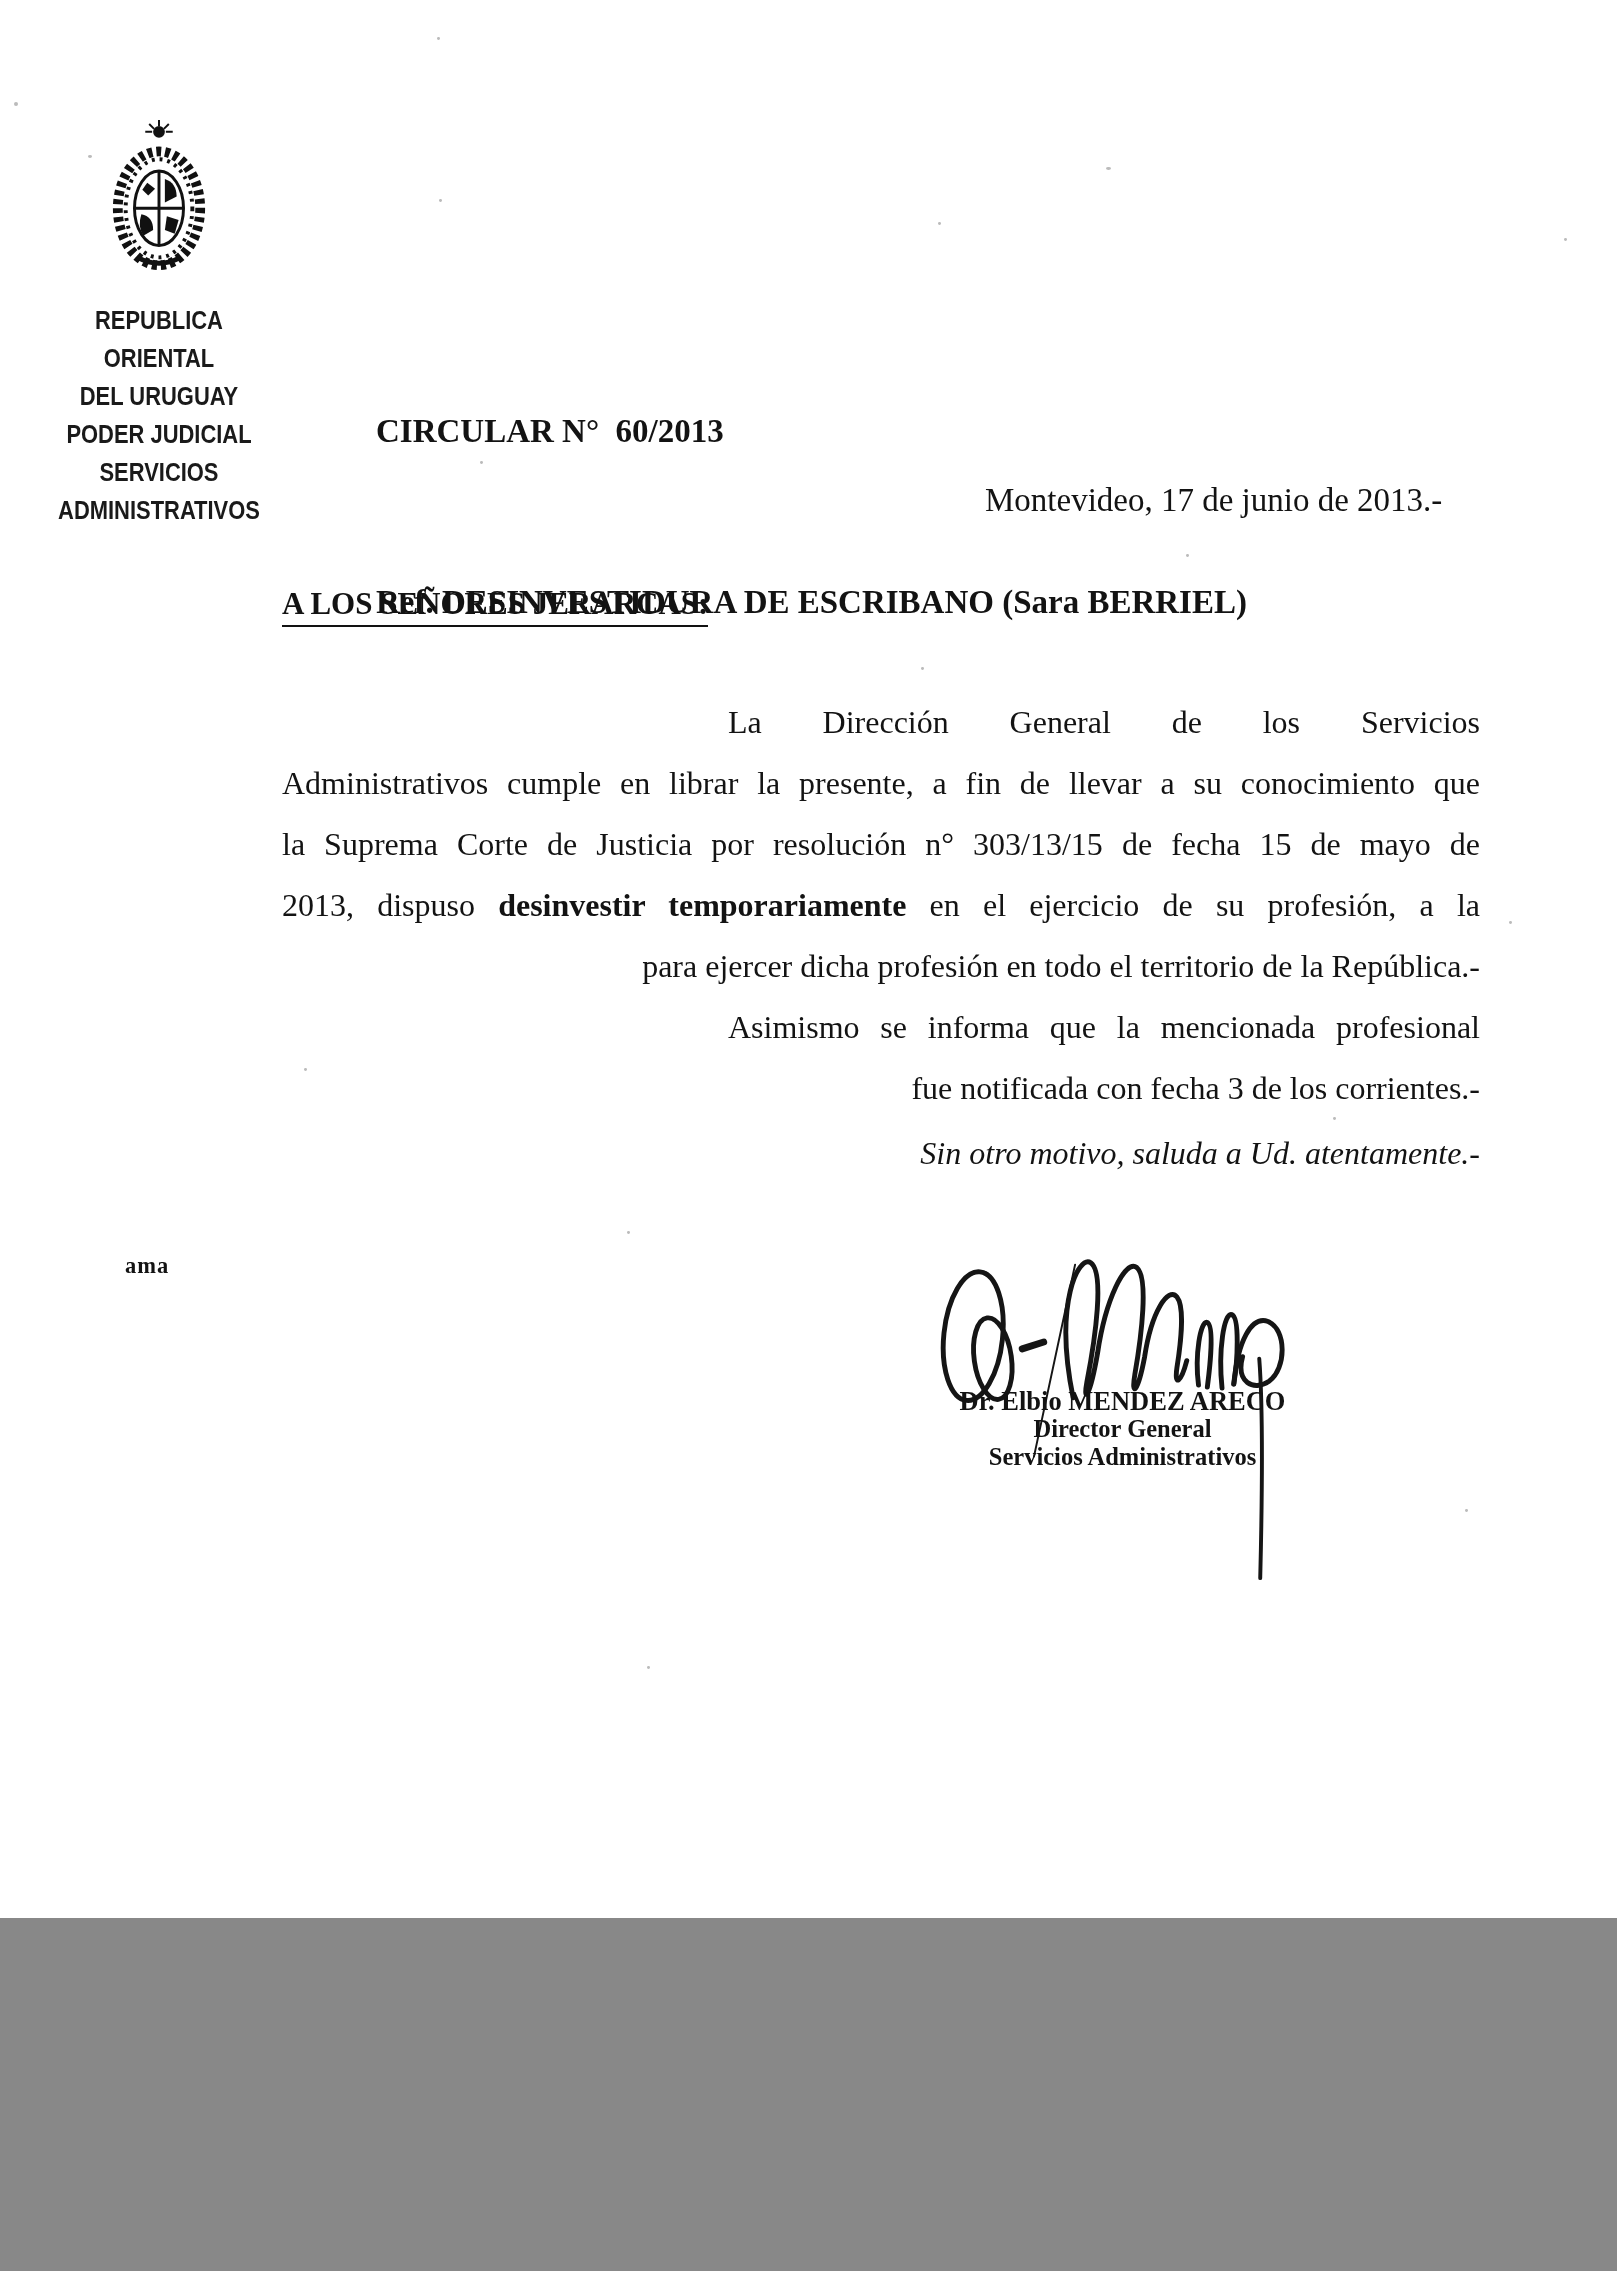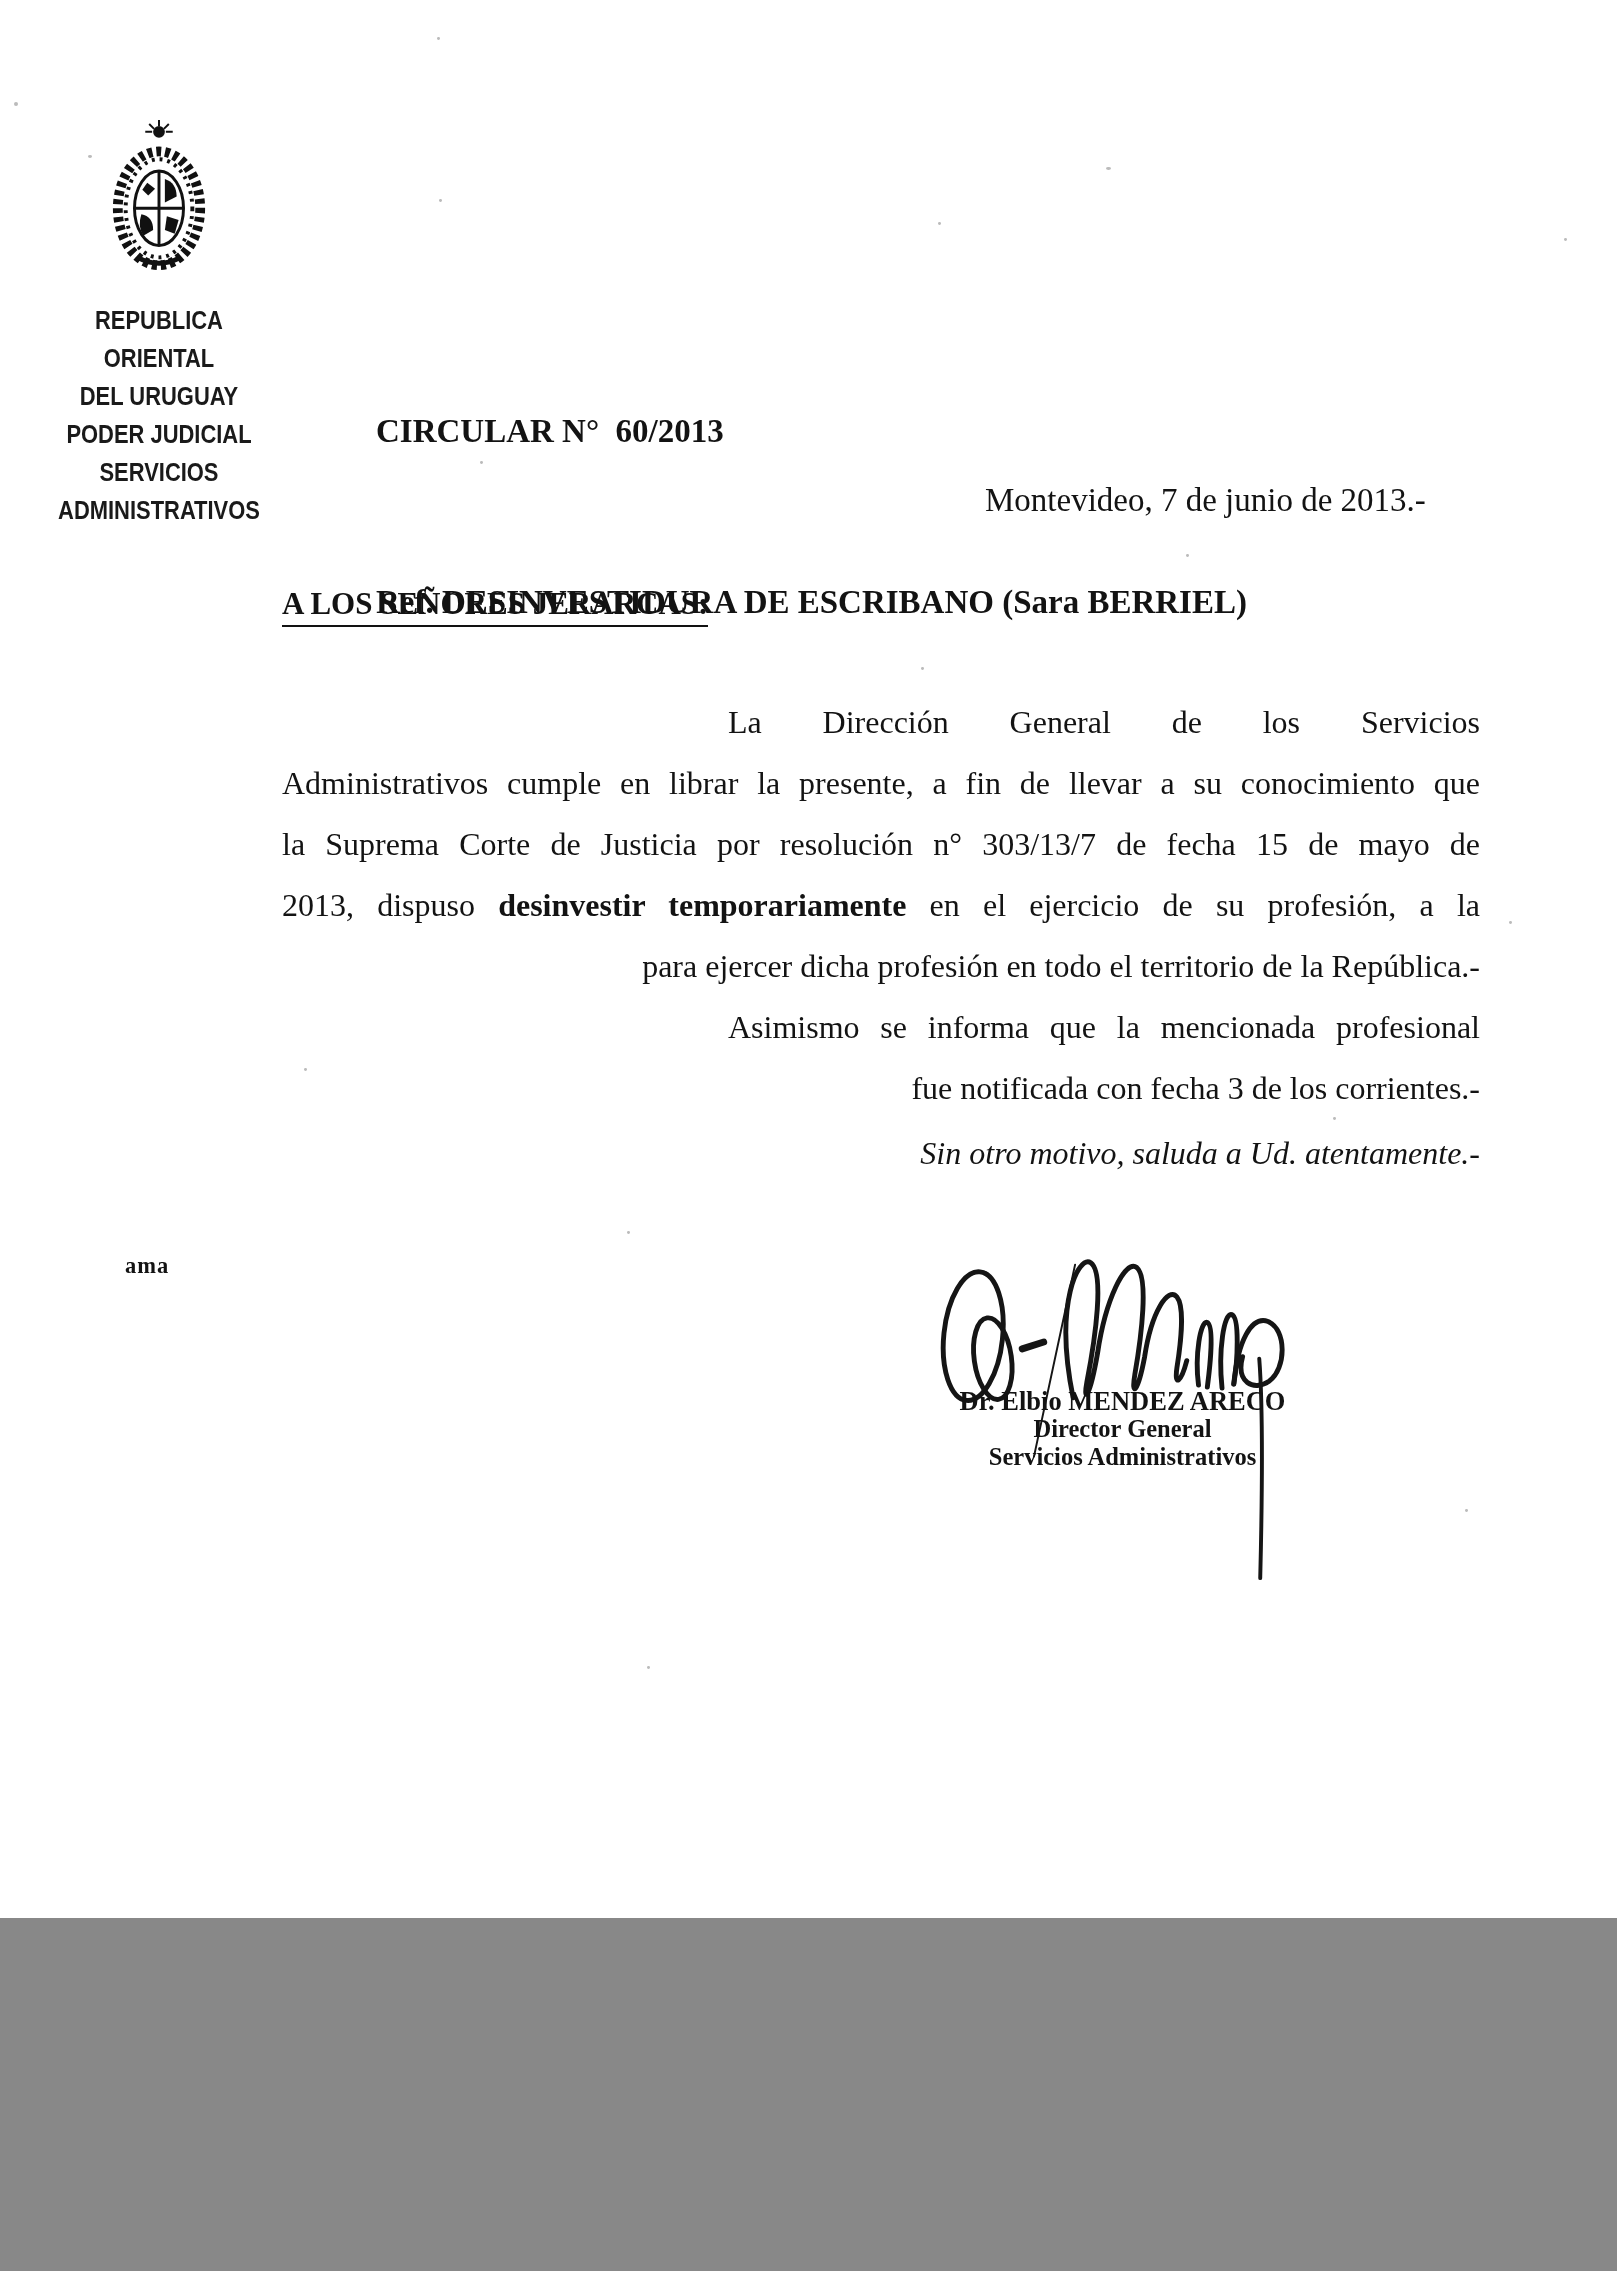--- a/index.html
+++ b/index.html
@@ -141,28 +141,28 @@
       <div>SERVICIOS</div>
       <div>ADMINISTRATIVOS</div>
     </div>
   </div>
 
   <div class="circ-block">
     <div>CIRCULAR N°  60/2013</div>
     <div>Ref. DESINVESTIDURA DE ESCRIBANO (Sara BERRIEL)</div>
   </div>
 
-  <div class="dateline">Montevideo, 7 de junio de 2013.-</div>
+  <div class="dateline">Montevideo, 17 de junio de 2013.-</div>
 
   <div class="salutation"><span class="u">A LOS SEÑORES JERARCAS:</span></div>
 
   <div class="body-block">
     <div class="jline indent">La Dirección General de los Servicios</div>
     <div class="jline">Administrativos cumple en librar la presente, a fin de llevar a su conocimiento que</div>
-    <div class="jline">la Suprema Corte de Justicia por resolución n° 303/13/7 de fecha 15 de mayo de</div>
+    <div class="jline">la Suprema Corte de Justicia por resolución n° 303/13/15 de fecha 15 de mayo de</div>
     <div class="jline"><span>2013, dispuso </span><span class="b">desinvestir temporariamente</span><span> en el ejercicio de su profesión, a la</span></div>
     <div class="lline">para ejercer dicha profesión en todo el territorio de la República.-</div>
     <div class="jline indent p2">Asimismo se informa que la mencionada profesional</div>
     <div class="lline">fue notificada con fecha 3 de los corrientes.-</div>
     <div class="lline indent closing">Sin otro motivo, saluda a Ud. atentamente.-</div>
   </div>
 
   <div class="initials">ama</div>
 
   <svg class="sig-svg" viewBox="0 0 440 350">

